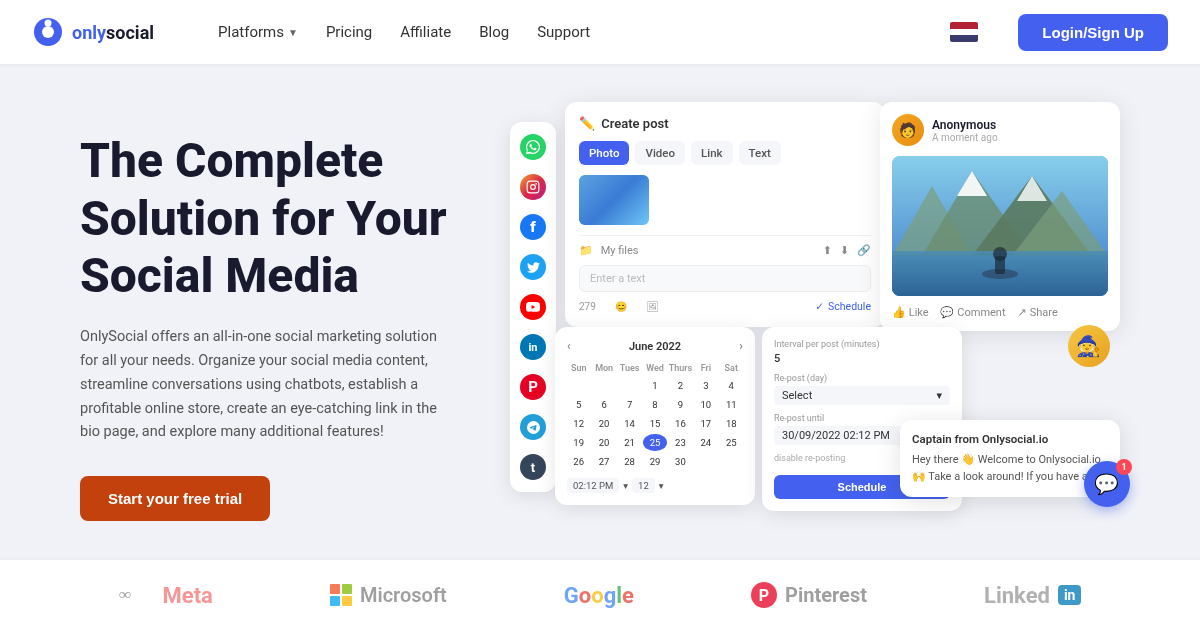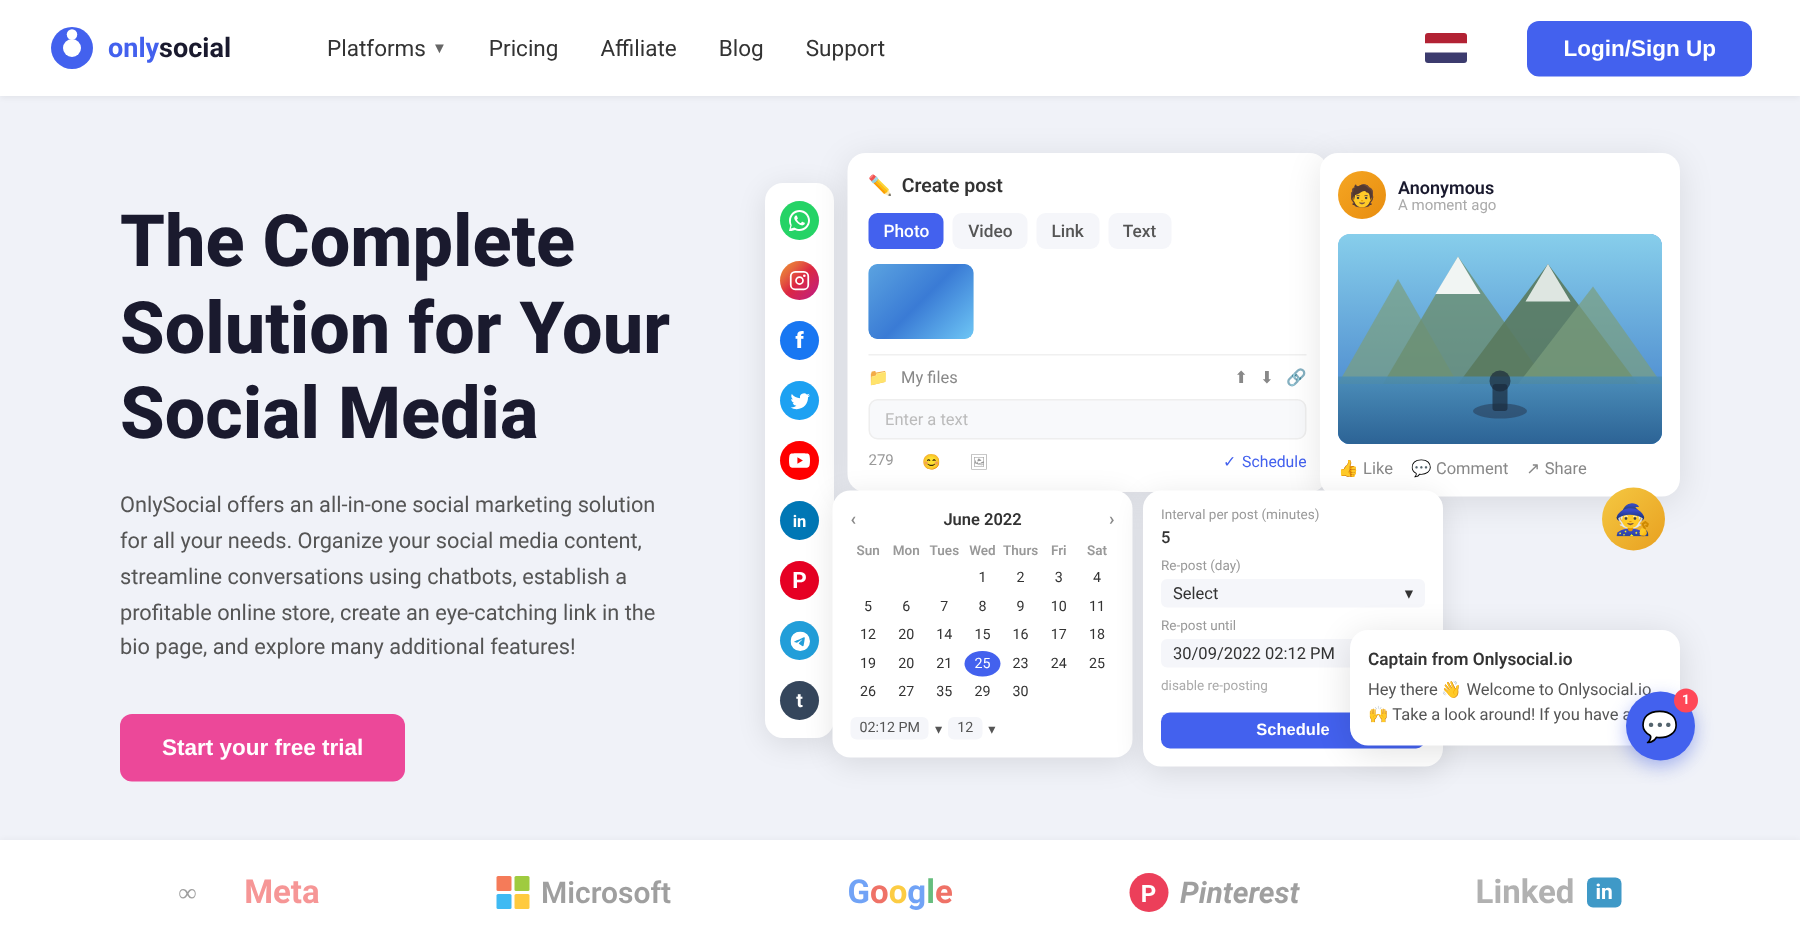--- a/index.html
+++ b/index.html
@@ -97,21 +97,21 @@
       margin-bottom: 20px;
     }
     .hero-desc {
       font-size: 14.5px;
       color: #555;
       line-height: 1.65;
       margin-bottom: 32px;
       max-width: 360px;
     }
     .btn-trial {
-      background: #ec4899;
+      background: #c2410c;
       color: #fff;
       border: none;
       border-radius: 8px;
       padding: 14px 28px;
       font-size: 15px;
       font-weight: 600;
       cursor: pointer;
     }
 
     
@@ -684,21 +684,21 @@
         <div class="cal-day">19</div>
         <div class="cal-day">20</div>
         <div class="cal-day">21</div>
         <div class="cal-day today">25</div>
         <div class="cal-day">23</div>
         <div class="cal-day">24</div>
         <div class="cal-day">25</div>
 
         <div class="cal-day">26</div>
         <div class="cal-day">27</div>
-        <div class="cal-day">35</div>
+        <div class="cal-day">28</div>
         <div class="cal-day">29</div>
         <div class="cal-day">30</div>
         <div class="cal-day empty"></div>
         <div class="cal-day empty"></div>
       </div>
       <div class="cal-time">
         <span class="cal-time-select">02:12 PM</span>
         <span>▾</span>
         <span class="cal-time-select">12</span>
         <span>▾</span>
@@ -809,20 +809,20 @@
   </div>
 
   <div class="brand-logo brand-google">
     <span style="font-size:22px;font-weight:700;">
       <span class="g-G">G</span><span class="g-o1">o</span><span class="g-o2">o</span><span class="g-g">g</span><span class="g-l">l</span><span class="g-e">e</span>
     </span>
   </div>
 
   <div class="brand-logo">
     <div class="pinterest-circle">P</div>
-    <span style="font-size:20px;font-weight:700;color:#555;opacity:0.75;font-style:italic;">Pinterest</span>
+    <span style="font-size:20px;font-weight:700;color:#555;opacity:0.75;">Pinterest</span>
   </div>
 
   <div class="brand-logo">
     <span style="font-size:22px;font-weight:700;color:#737373;opacity:0.75;">Linked</span>
     <span class="linkedin-in">in</span>
   </div>
 </div>
 
 </body></html>

